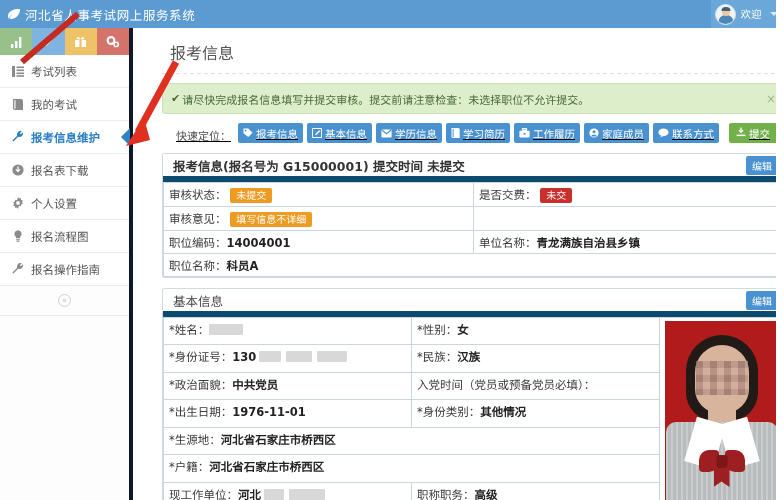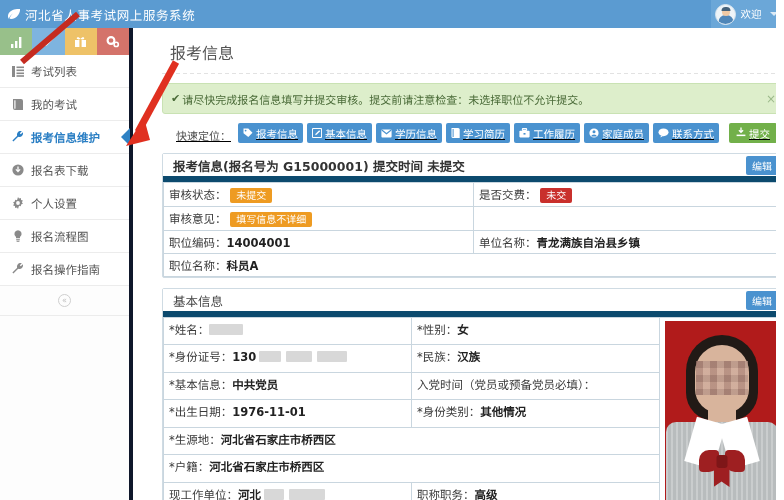--- a/index.html
+++ b/index.html
@@ -567,21 +567,21 @@
         <tr>
           <td>
             <span class="lbl">*身份证号：</span><span class="val">130</span><span class="redact" style="width:22px;margin-left:3px"></span><span class="redact" style="width:26px;margin-left:5px"></span><span class="redact" style="width:30px;margin-left:5px"></span>
           </td>
           <td>
             <span class="lbl">*民族：</span><span class="val">汉族</span>
           </td>
         </tr>
         <tr>
           <td>
-            <span class="lbl">*基本信息：</span><span class="val">中共党员</span>
+            <span class="lbl">*政治面貌：</span><span class="val">中共党员</span>
           </td>
           <td>
             <span class="lbl">入党时间（党员或预备党员必填）：</span>
           </td>
         </tr>
         <tr>
           <td>
             <span class="lbl">*出生日期：</span><span class="val">1976-11-01</span>
           </td>
           <td>

